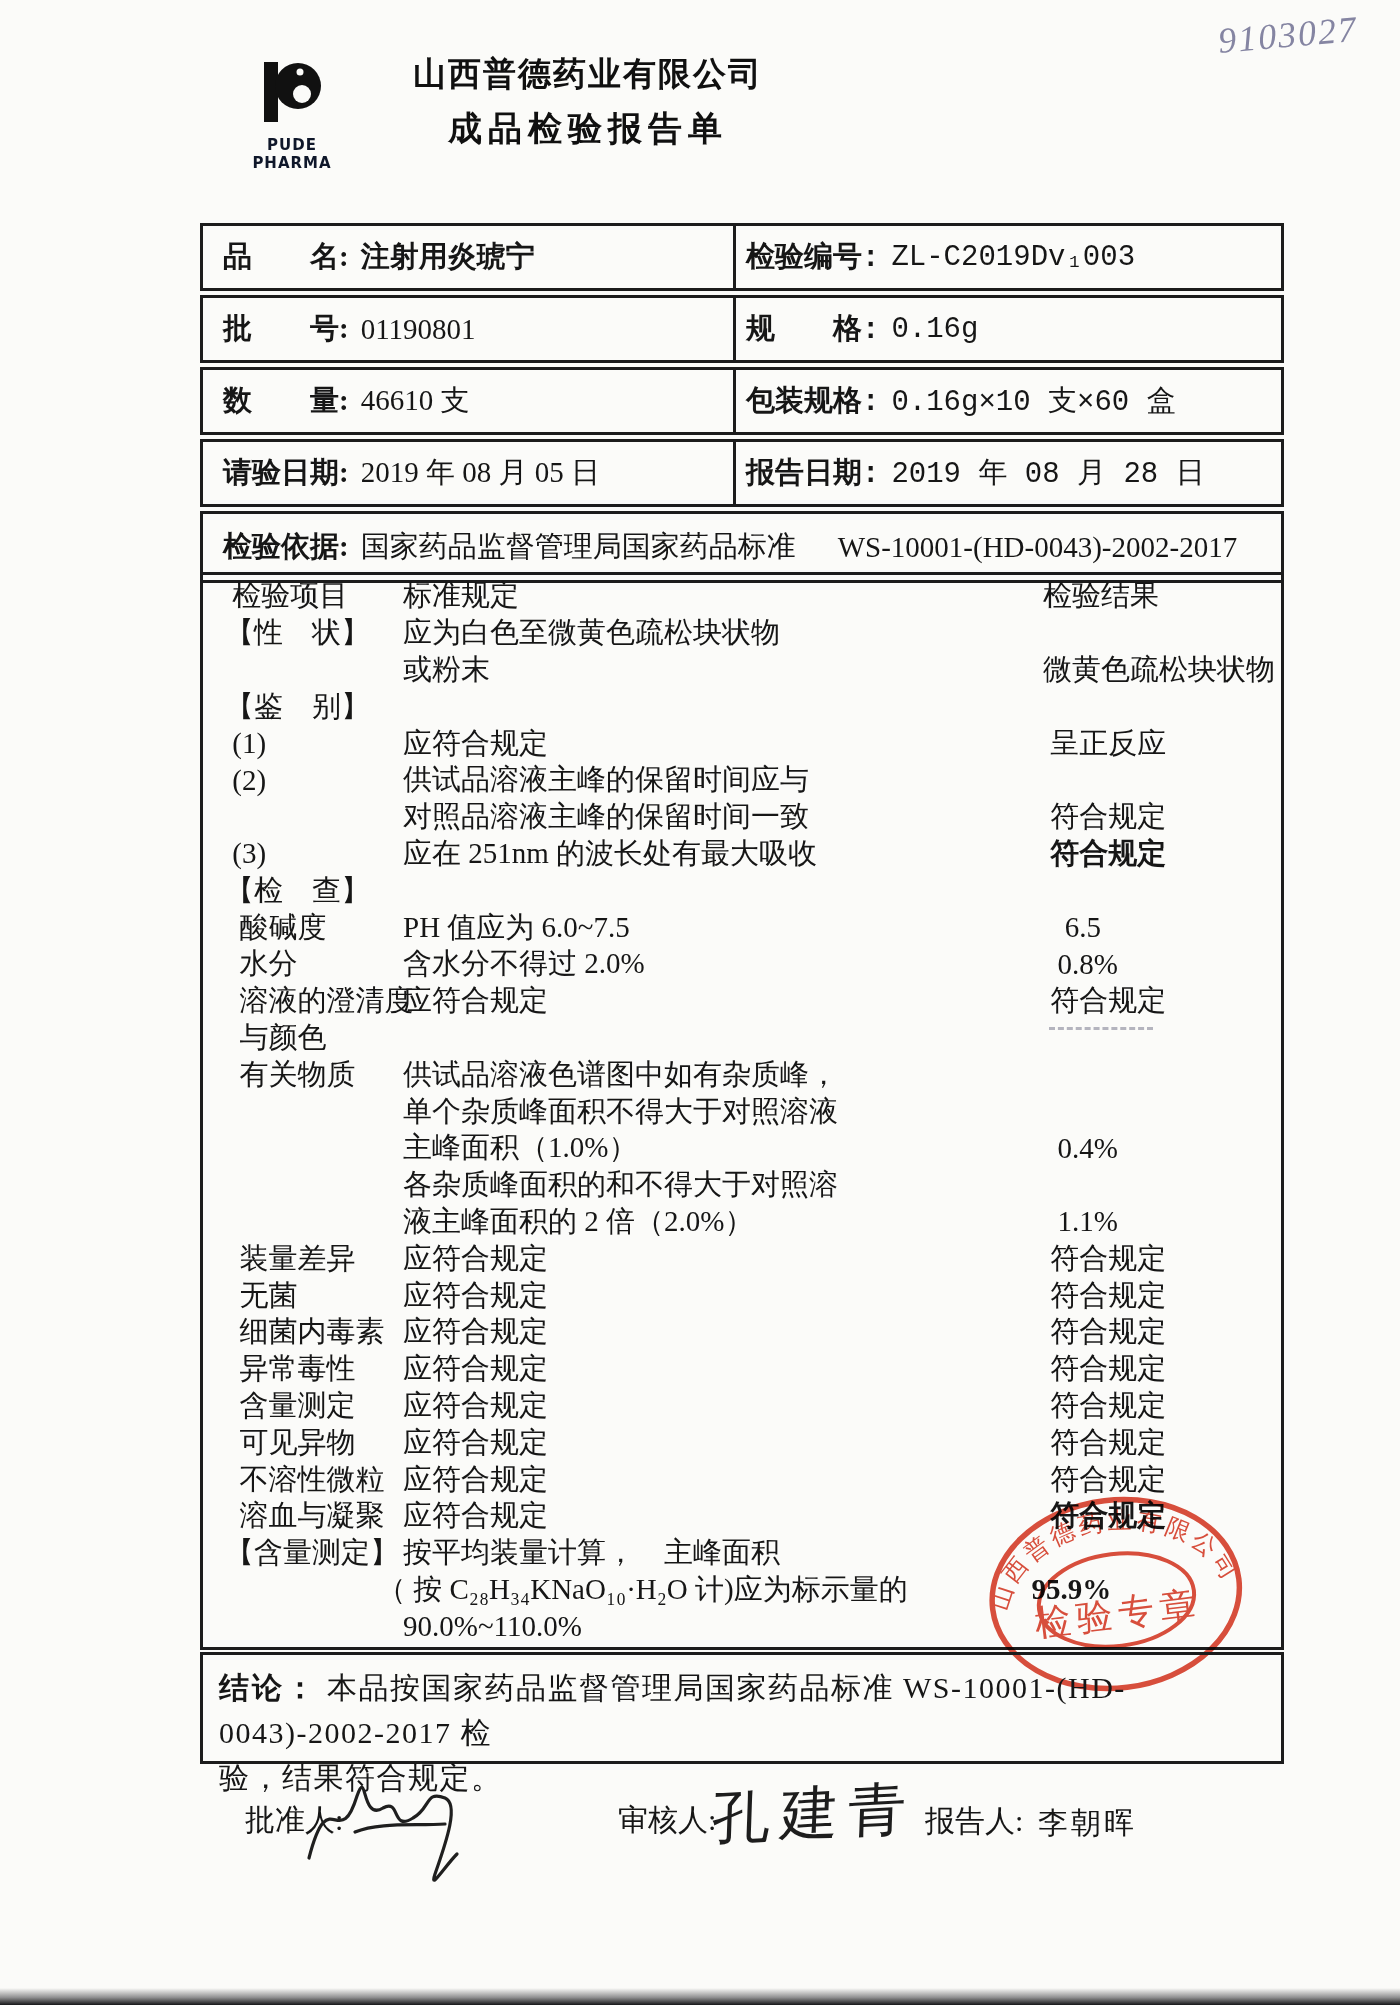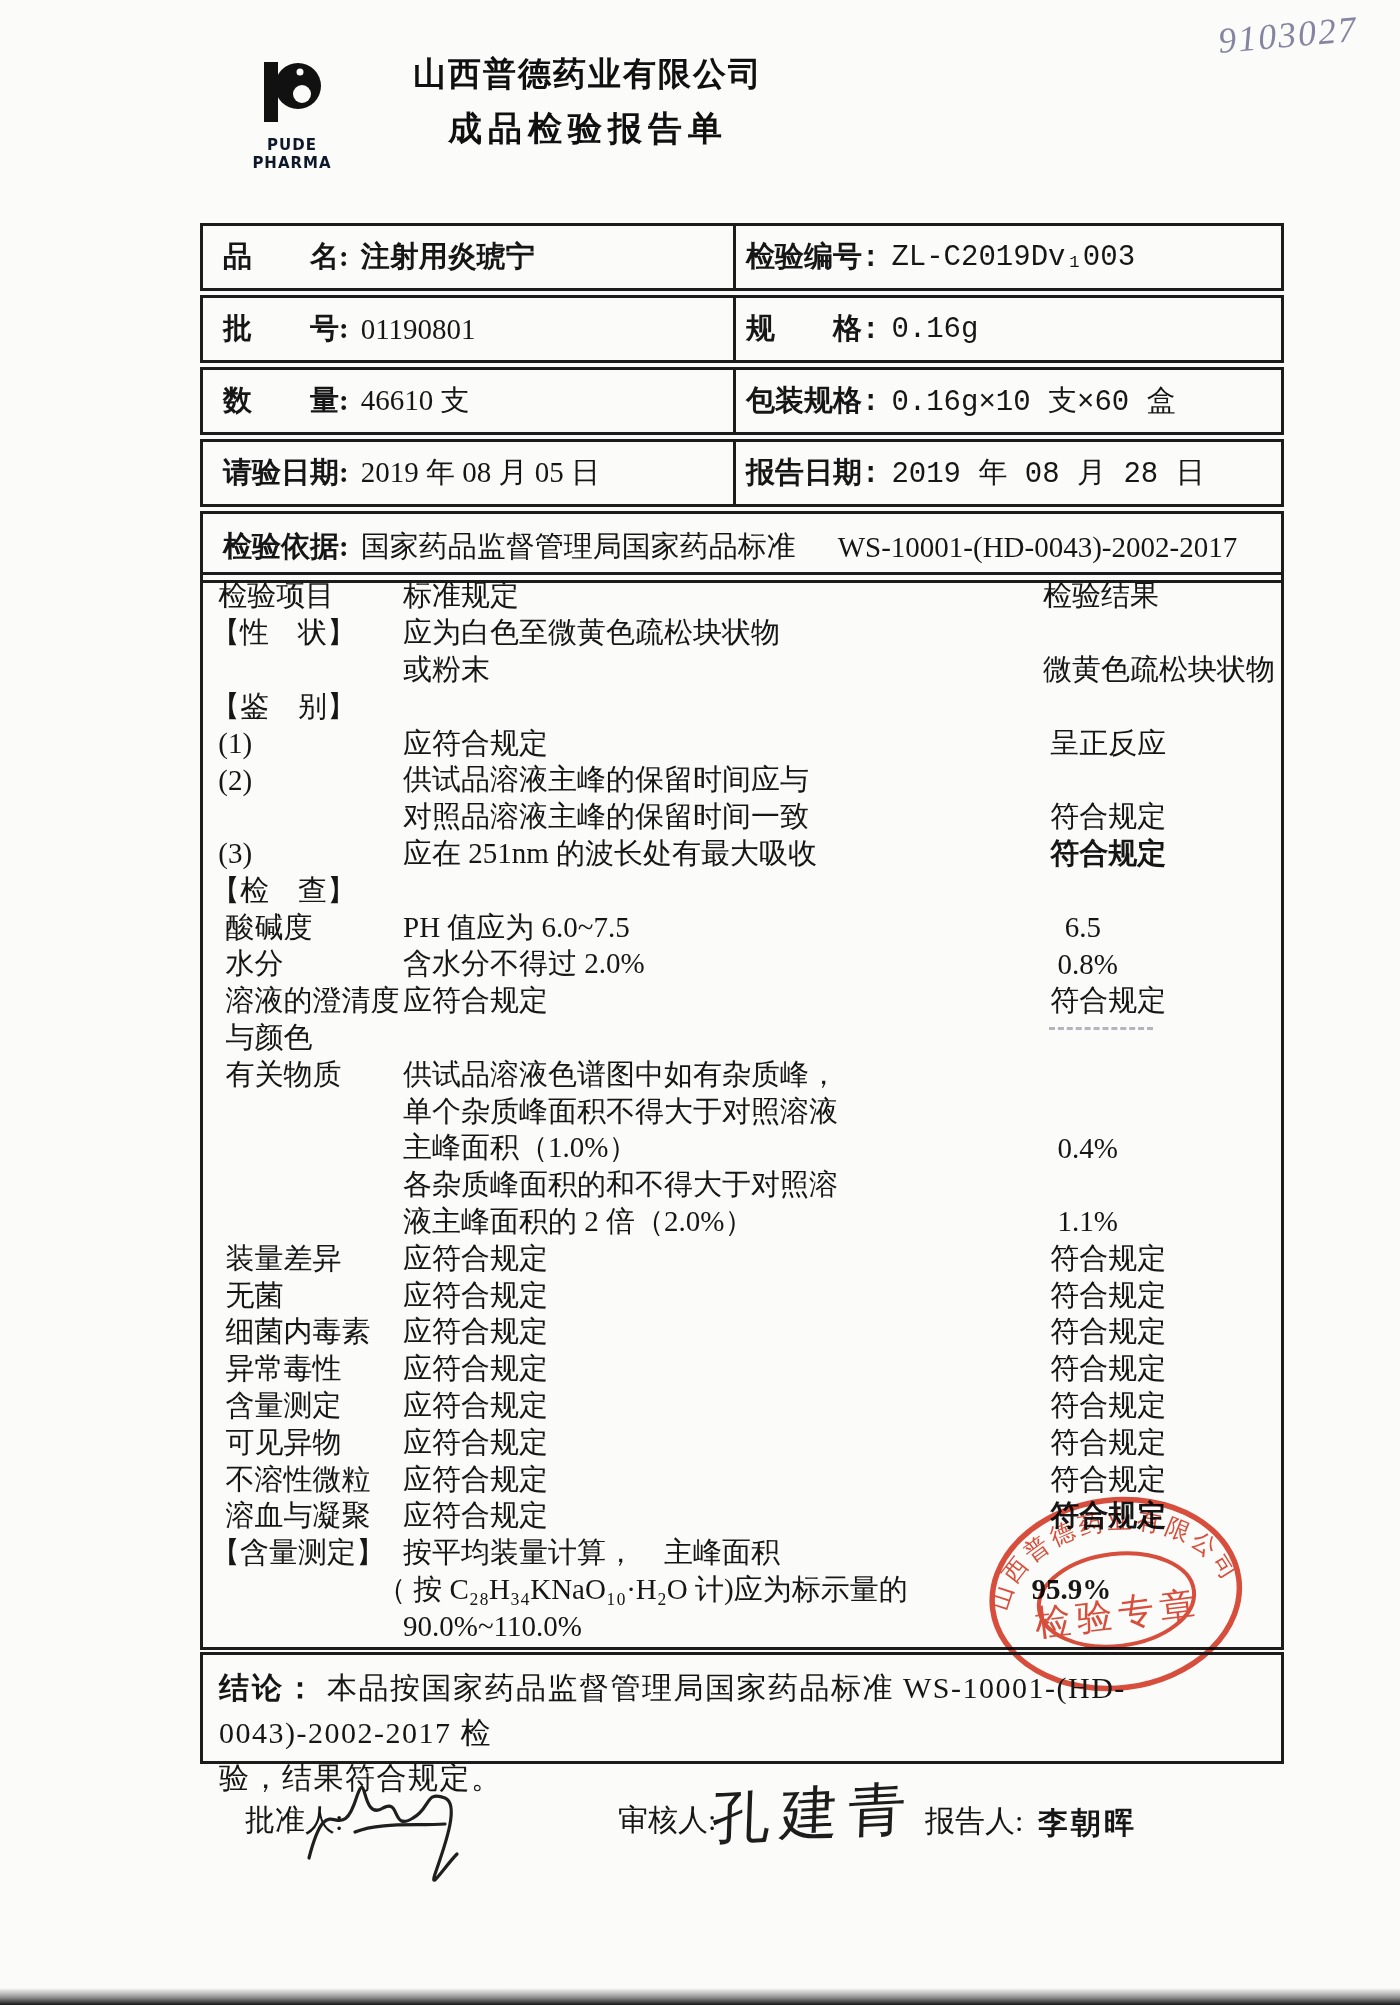--- a/index.html
+++ b/index.html
@@ -25,42 +25,42 @@
   .lbl{font-weight:700;}
   .val{margin-left:12px;}
   .val.b{font-weight:700;}
   .info-basis{border:3px solid #1c1c1c;height:72px;display:flex;align-items:center;
               padding-left:20px;white-space:pre;font-size:29px;box-sizing:border-box;}
   .basis-std{margin-left:42px;}
   
   .insp{position:absolute;left:200px;top:572px;width:1084px;height:1078px;
         border:3px solid #1c1c1c;box-sizing:border-box;padding-top:3px;}
   .insp-line{display:flex;height:36.8px;align-items:center;white-space:pre;font-size:29px;}
-  .c-item{width:200px;padding-left:8px;box-sizing:border-box;}
+  .c-item{width:200px;padding-left:22px;box-sizing:border-box;}
   .c-std{width:636px;box-sizing:border-box;}
   .c-std.outdent{margin-left:-26px;}
   .c-res{flex:1;padding-left:4px;position:relative;}
   .c-res .rv.bold{font-weight:700;}
   .dash-art{position:absolute;left:10px;bottom:-9px;width:104px;
             border-top:3px dashed rgba(110,110,132,.5);}
   
   .stamp{position:absolute;left:982px;top:1494px;width:268px;height:204px;
          transform:rotate(-7deg);mix-blend-mode:multiply;opacity:.92;pointer-events:none;}
   .stamp text{font-family:"DejaVu Sans","Liberation Sans",sans-serif;}
   
   .concl{position:absolute;left:200px;top:1652px;width:1084px;height:112px;
          border:3px solid #1c1c1c;box-sizing:border-box;padding:10px 16px;
          font-size:30px;line-height:45px;white-space:pre-line;letter-spacing:1.5px;}
   .concl .lbl{letter-spacing:3px;text-align:center;}
   
   .sig-label{position:absolute;font-size:30px;white-space:pre;}
   .approver-sig{position:absolute;left:295px;top:1762px;}
   .reviewer-sig{position:absolute;left:712px;top:1775px;font-size:58px;color:#1d1d1d;
                 transform:rotate(-3deg) skewX(-5deg);letter-spacing:10px;white-space:pre;}
-  .reporter-name{position:absolute;left:1038px;top:1803px;font-size:30px;letter-spacing:3px;white-space:pre;font-weight:bold;}
+  .reporter-name{position:absolute;left:1038px;top:1803px;font-size:30px;letter-spacing:3px;white-space:pre;}
   
   .scan-bottom{position:absolute;left:0;bottom:0;width:100%;height:17px;
                background:linear-gradient(180deg,rgba(0,0,0,0) 0%,rgba(40,40,44,.5) 55%,rgba(10,10,12,.95) 100%);}
 </style>
 </head>
 <body>
 
 <div class="page">
 
   <div class="hdr-logo">

